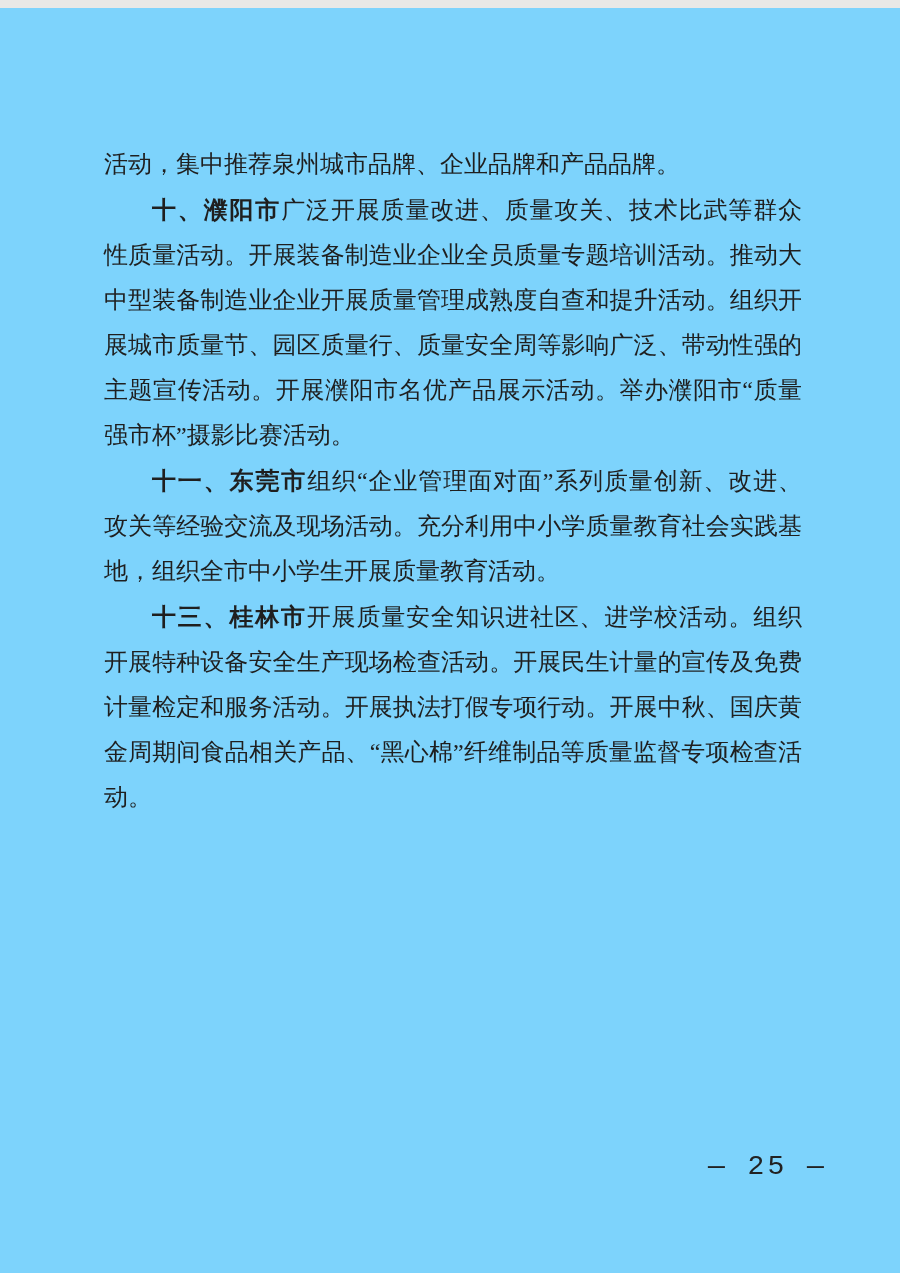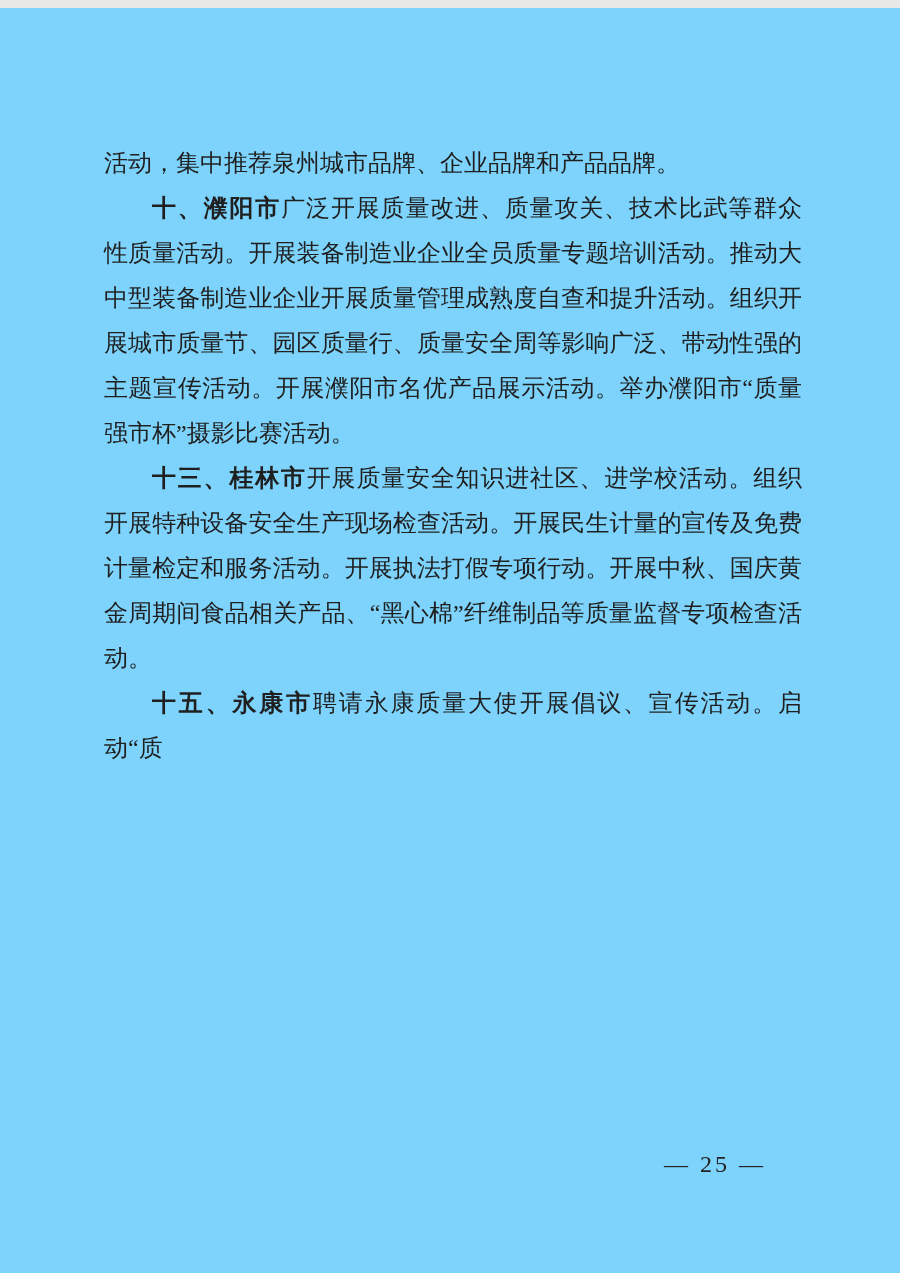--- a/index.html
+++ b/index.html
@@ -30,44 +30,44 @@
   .para {
     margin: 0;
     padding: 0;
     text-indent: 2em;
   }
   .para.no-indent {
     text-indent: 0;
   }
   .lead {
     font-weight: 700;
-    font-family: Liberation Serif, serif;
+    font-family: Liberation Sans, sans-serif;
     letter-spacing: 1px;
   }
   .pagenum {
     position: absolute;
     top: 1143px;
-    left: 664px;
-    font-family: Liberation Serif, serif;
-    font-size: 24px;
+    left: 708px;
+    font-family: Liberation Mono, monospace;
+    font-size: 28px;
     letter-spacing: 3px;
     color: #222222;
   }
 </style>
 </head>
 <body>
 
 <div class="page">
   <main class="content">
     <p class="para no-indent"><span class="lead"></span><span>活动，集中推荐泉州城市品牌、企业品牌和产品品牌。</span></p>
 
     <p class="para"><span class="lead">十、濮阳市</span><span>广泛开展质量改进、质量攻关、技术比武等群众性质量活动。开展装备制造业企业全员质量专题培训活动。推动大中型装备制造业企业开展质量管理成熟度自查和提升活动。组织开展城市质量节、园区质量行、质量安全周等影响广泛、带动性强的主题宣传活动。开展濮阳市名优产品展示活动。举办濮阳市“质量强市杯”摄影比赛活动。</span></p>
 
+    <p class="para"><span class="lead">十一、东莞市</span><span>组织“企业管理面对面”系列质量创新、改进、攻关等经验交流及现场活动。充分利用中小学质量教育社会实践基地，组织全市中小学生开展质量教育活动。</span></p>
 
 
     <p class="para"><span class="lead">十三、桂林市</span><span>开展质量安全知识进社区、进学校活动。组织开展特种设备安全生产现场检查活动。开展民生计量的宣传及免费计量检定和服务活动。开展执法打假专项行动。开展中秋、国庆黄金周期间食品相关产品、“黑心棉”纤维制品等质量监督专项检查活动。</span></p>
 
 
-    <p class="para"><span class="lead">十五、永康市</span><span>聘请永康质量大使开展倡议、宣传活动。启动“质</span></p>
   </main>
 
   <footer class="pagenum">— 25 —</footer>
 </div>
 
 </body></html>

